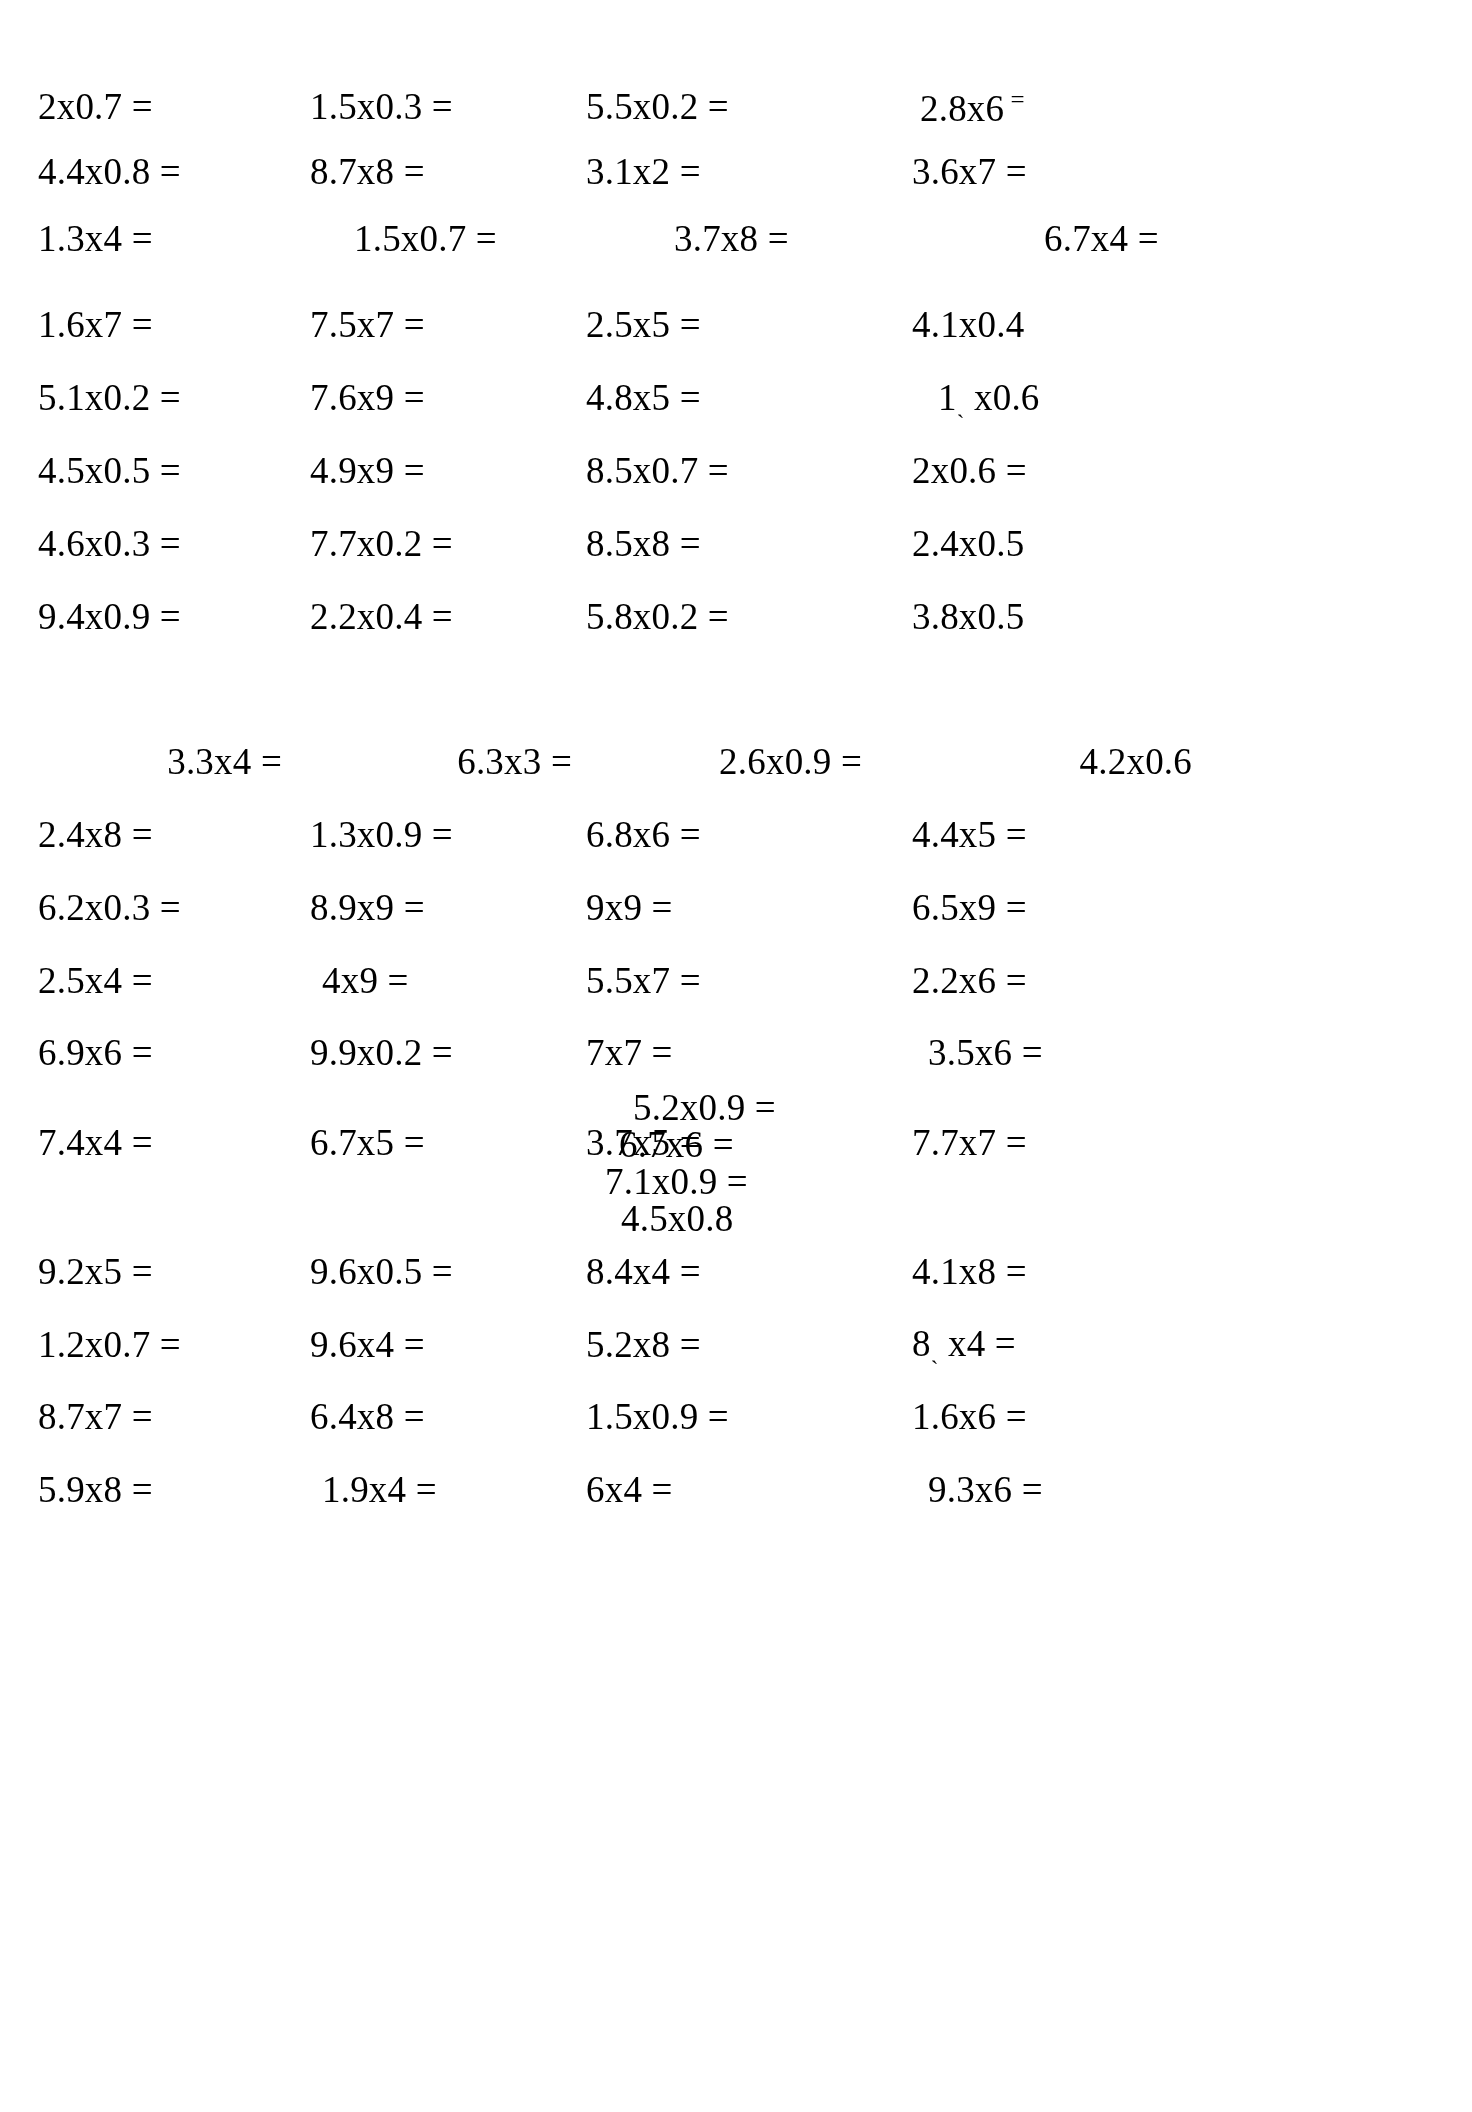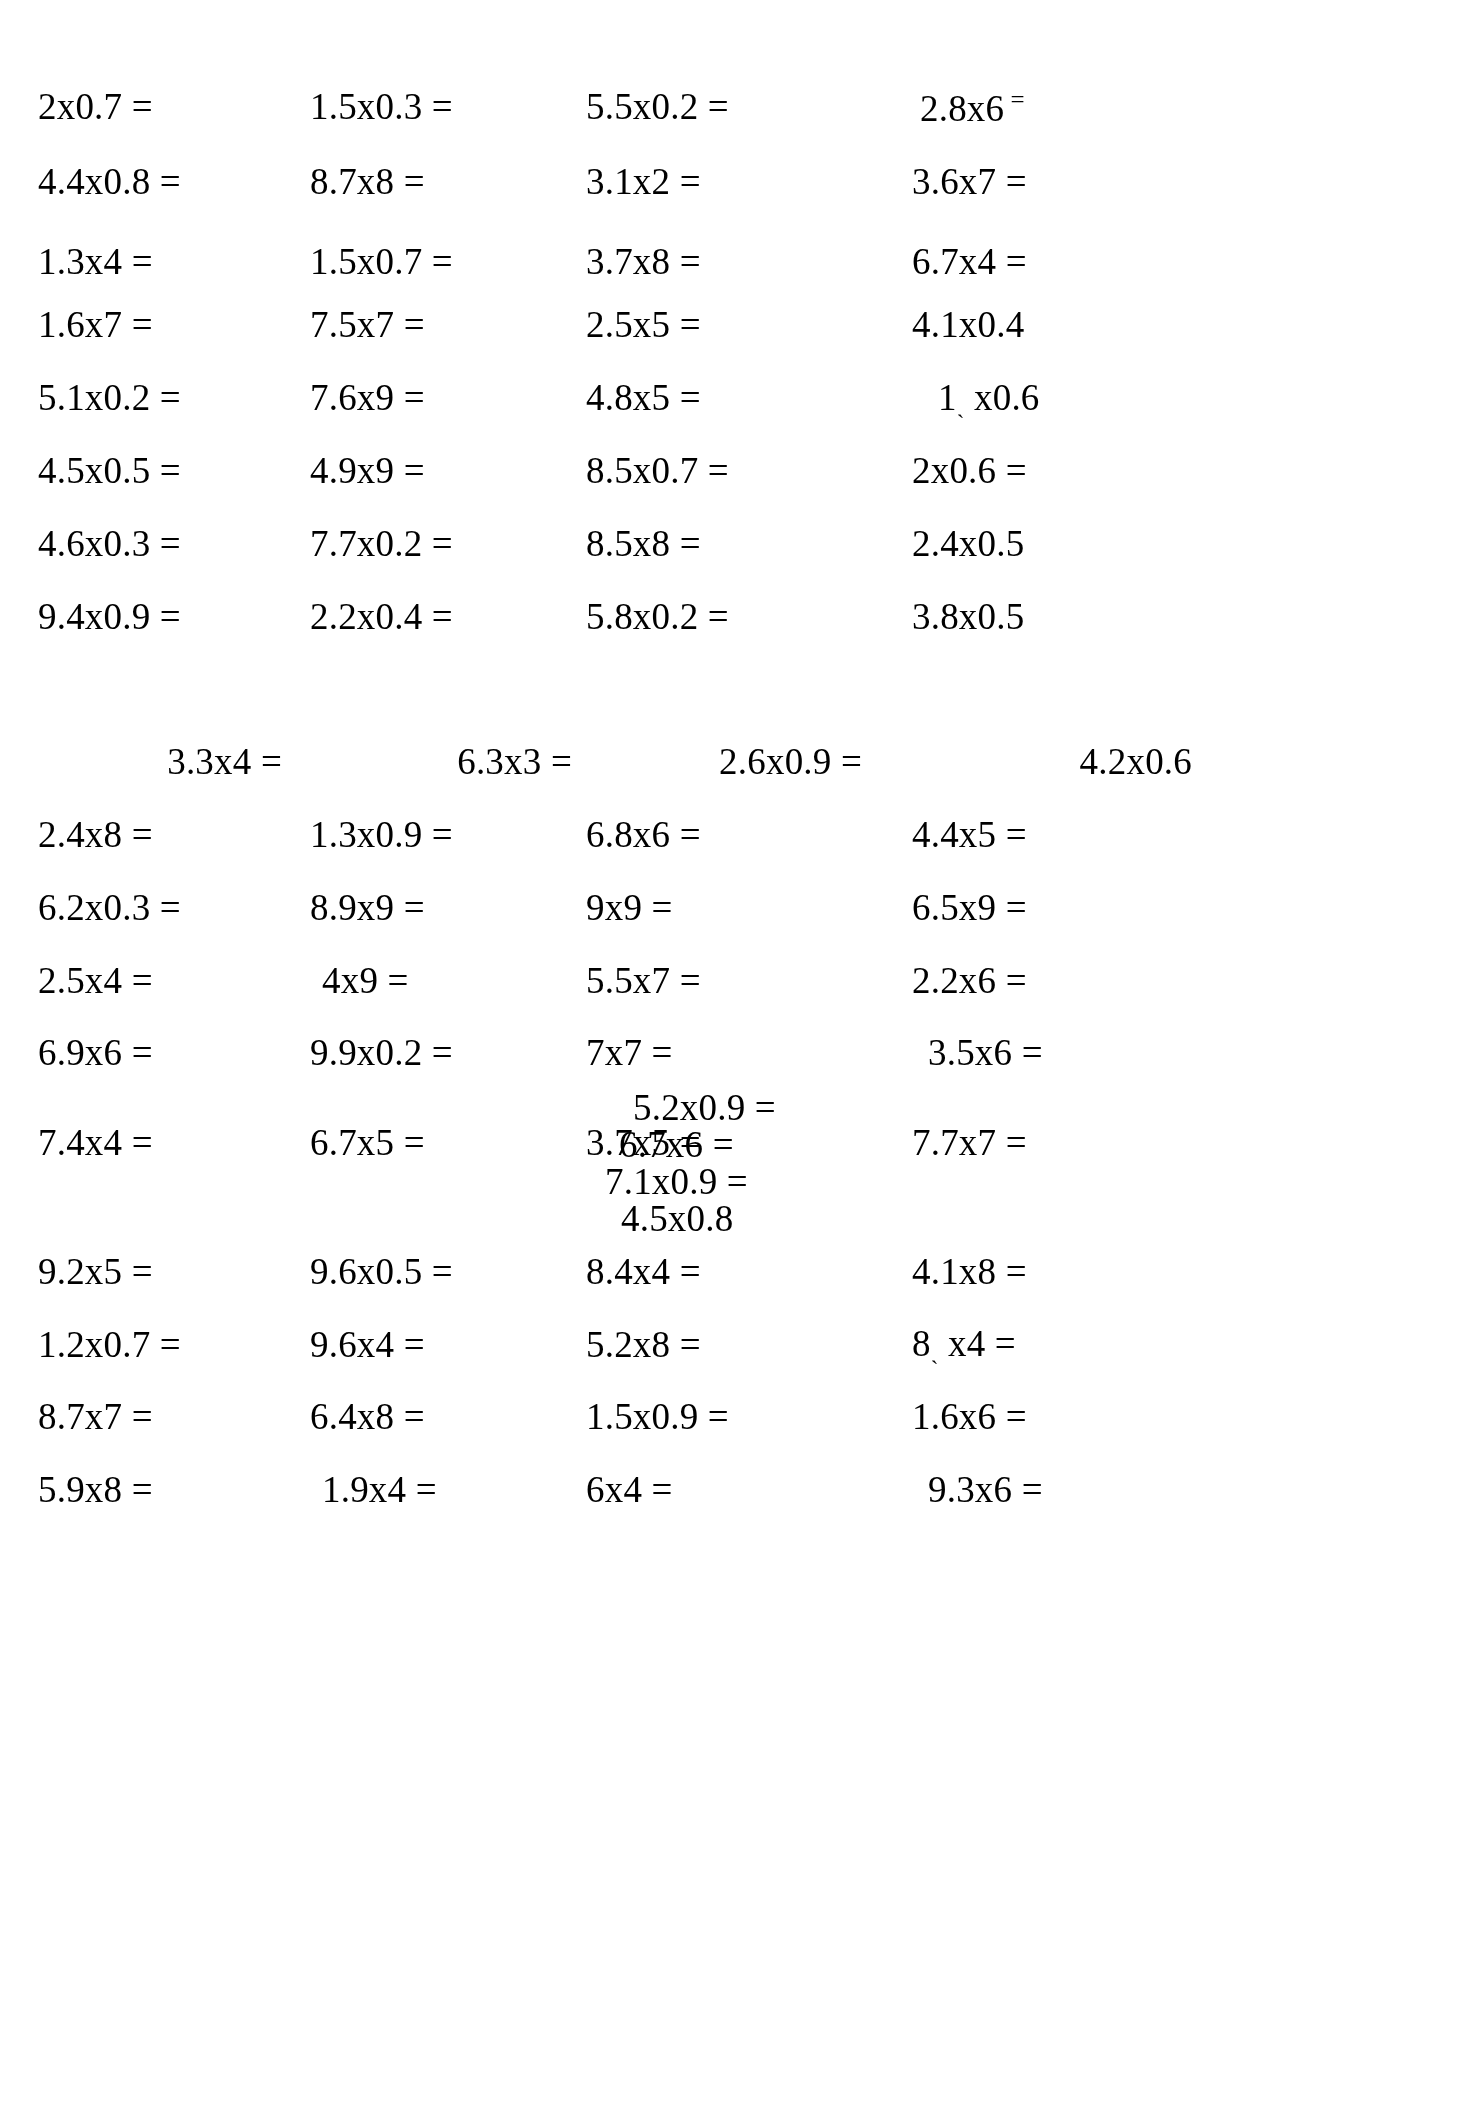--- a/index.html
+++ b/index.html
@@ -71,27 +71,27 @@
 <body>
 
 <div class="page">
   <div class="sheet" id="sheet">
       <div class="prob-row" style="top: 70px;">
         <div class="cell col-1"><span>2x0.7 =</span></div>
         <div class="cell col-2"><span>1.5x0.3 =</span></div>
         <div class="cell col-3"><span>5.5x0.2 =</span></div>
         <div class="cell col-4 nudge-28"><span>2.8x6</span><span class="sup-eq"> =</span></div>
       </div>
-      <div class="prob-row" style="top: 145px;">
+      <div class="prob-row" style="top: 135px;">
         <div class="cell col-1"><span>4.4x0.8 =</span></div>
         <div class="cell col-2"><span>8.7x8 =</span></div>
         <div class="cell col-3"><span>3.1x2 =</span></div>
         <div class="cell col-4 nudge-20"><span>3.6x7 =</span></div>
       </div>
-      <div class="prob-row" style="top: 225px;">
+      <div class="prob-row" style="top: 202px; gap: 44px;">
         <div class="cell col-1"><span>1.3x4 =</span></div>
         <div class="cell col-2"><span>1.5x0.7 =</span></div>
         <div class="cell col-3"><span>3.7x8 =</span></div>
         <div class="cell col-4 nudge-20"><span>6.7x4 =</span></div>
       </div>
       <div class="prob-row" style="top: 288.4px;">
         <div class="cell col-1"><span>1.6x7 =</span></div>
         <div class="cell col-2"><span>7.5x7 =</span></div>
         <div class="cell col-3"><span>2.5x5 =</span></div>
         <div class="cell col-4 nudge-20"><span>4.1x0.4</span></div>

